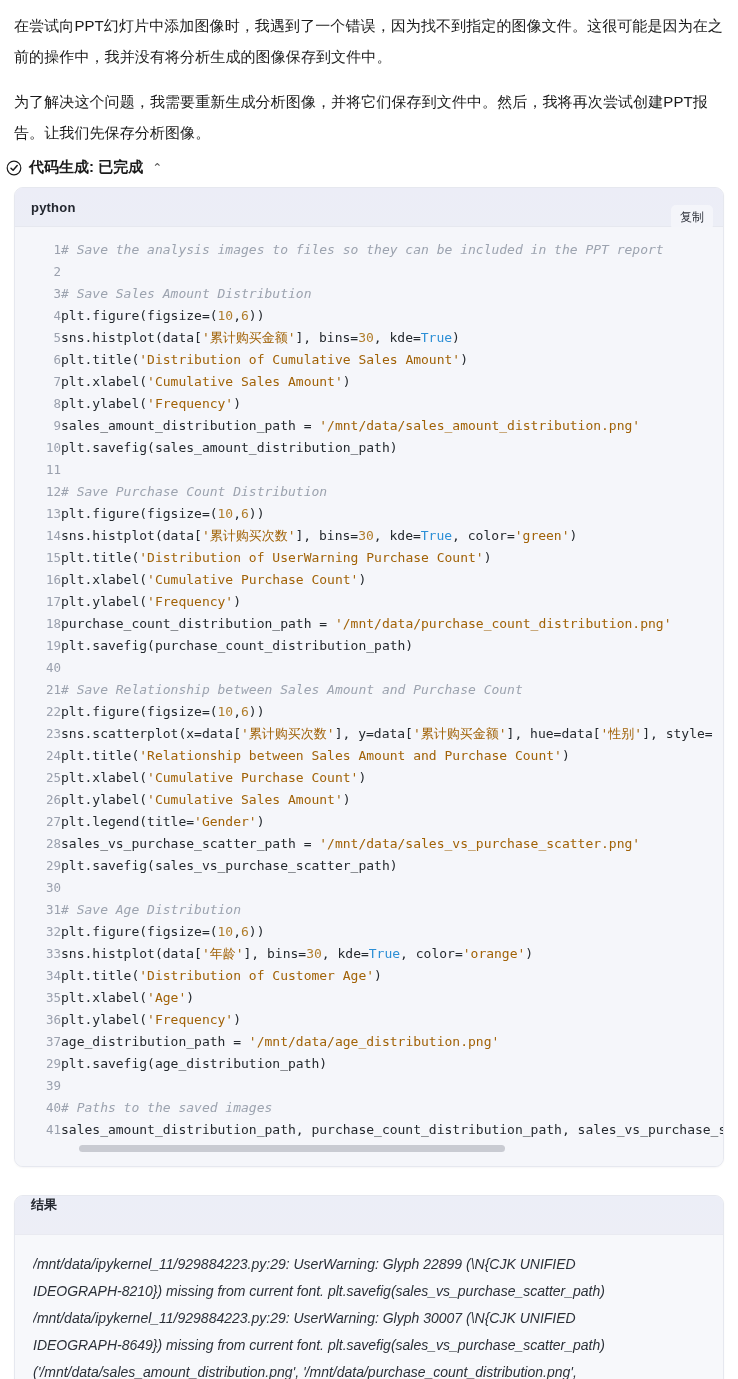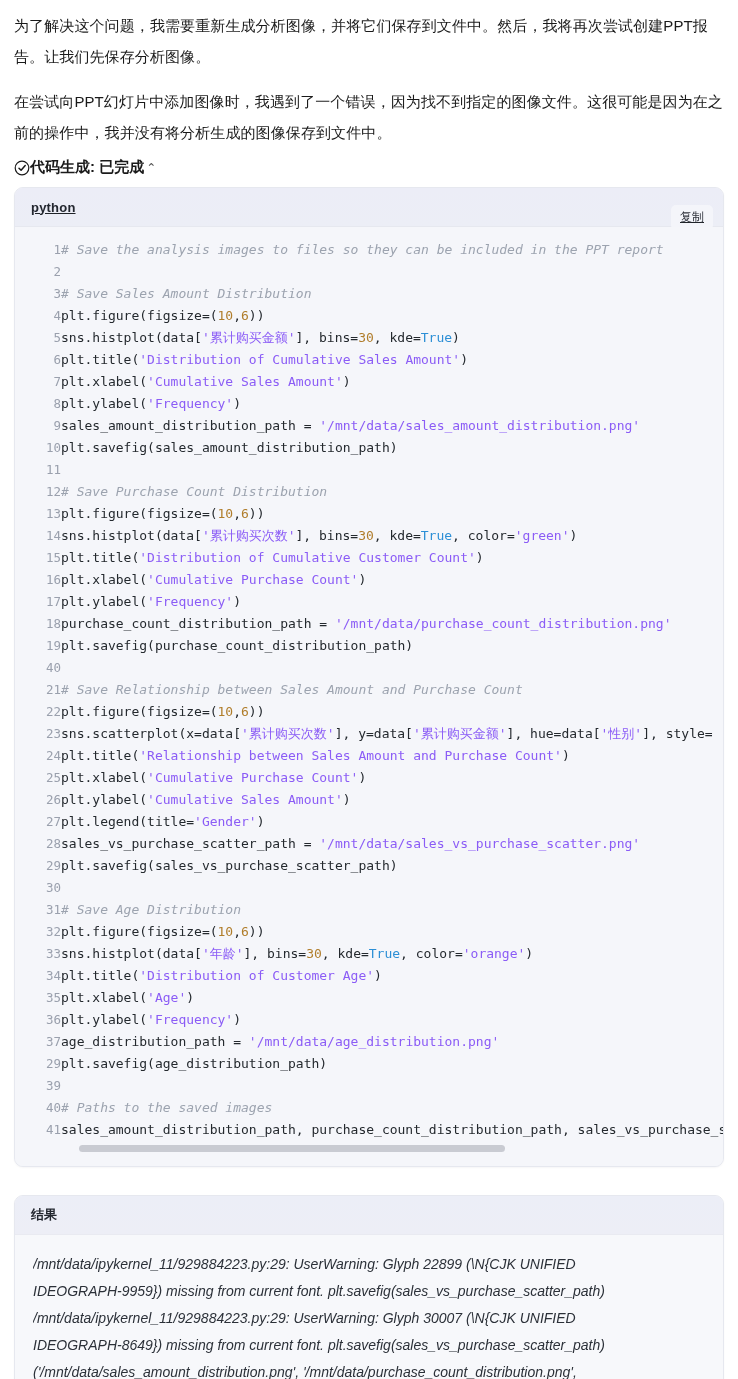--- a/index.html
+++ b/index.html
@@ -24,21 +24,22 @@
     font-size: 15px;
     line-height: 31px;
     color: #1a1a1a;
     letter-spacing: 0.1px;
   }
 
   
   .tool-header {
     display: flex;
     align-items: center;
-    padding: 0 14px;
+    gap: 7px;
+    padding: 0 6px;
     margin-top: -4px;
     margin-bottom: 10px;
     font-size: 15px;
     font-weight: 700;
     color: #1a1a1a;
     cursor: pointer;
     user-select: none;
   }
   .tool-header .check-icon {
     display: inline-flex;
@@ -65,21 +66,20 @@
     box-shadow: 0 1px 2px rgba(16,22,60,0.04);
   }
   .code-bar {
     display: flex;
     align-items: center;
     justify-content: space-between;
     height: 38px;
     padding: 0 10px 0 16px;
     background: linear-gradient(180deg, #ecedf7 0%, #eceef6 100%);
     border-bottom: 1px solid #e6e8ef;
-    text-decoration: underline;
   }
   .code-lang {
     font-size: 13px;
     font-weight: 700;
     color: #23272f;
     letter-spacing: 0.2px;
   }
   .copy-btn {
     font-size: 12px;
     color: #30343d;
@@ -121,21 +121,21 @@
   td.src {
     font-family: "DejaVu Sans Mono", "Liberation Mono", monospace;
     font-size: 13px;
     line-height: 22px;
     color: #24292e;
     white-space: pre;
     overflow: hidden;
     padding-right: 6px;
   }
   .tok-com { color: #9ca3af; font-style: italic; }
-  .tok-str { color: #8b5cf6; }
+  .tok-str { color: #a16207; }
   .tok-num { color: #b07d2b; }
   .tok-kw  { color: #2c8fd6; }
   .tok-plain { color: #24292e; }
 
   .hscroll {
     height: 13px;
     padding: 4px 0 6px 0;
     position: relative;
   }
   .hscroll-track {
@@ -157,21 +157,21 @@
     margin: 28px 14px 0 14px;
     border: 1px solid #e6e8ef;
     border-radius: 9px;
     overflow: hidden;
     background: #f7f8fb;
     box-shadow: 0 1px 2px rgba(16,22,60,0.04);
   }
   .result-bar {
     height: 38px;
     display: flex;
-    align-items: center;
+    align-items: flex-start;
     padding: 0 16px;
     background: linear-gradient(180deg, #eceef7 0%, #edeef6 100%);
     border-bottom: 1px solid #e9eaf1;
   }
   .result-title {
     font-size: 13px;
     font-weight: 700;
     color: #23272f;
   }
   .result-body {
@@ -184,22 +184,22 @@
     color: #2b3038;
     white-space: nowrap;
     overflow: hidden;
     font-style: italic;
   }
 </style>
 </head>
 <body>
 
 <div class="prose">
+  <p>在尝试向PPT幻灯片中添加图像时，我遇到了一个错误，因为找不到指定的图像文件。这很可能是因为在之前的操作中，我并没有将分析生成的图像保存到文件中。</p>
   <p>为了解决这个问题，我需要重新生成分析图像，并将它们保存到文件中。然后，我将再次尝试创建PPT报告。让我们先保存分析图像。</p>
-  <p>在尝试向PPT幻灯片中添加图像时，我遇到了一个错误，因为找不到指定的图像文件。这很可能是因为在之前的操作中，我并没有将分析生成的图像保存到文件中。</p>
 </div>
 
 <div class="tool-header">
   <span class="check-icon">
     <svg width="16" height="16" viewBox="0 0 16 16" aria-hidden="true">
       <circle cx="8" cy="8" r="6.8" fill="none" stroke="#1a1a1a" stroke-width="1.2"></circle>
       <path d="M5 8.2 L7.1 10.3 L11.2 5.6" fill="none" stroke="#1a1a1a" stroke-width="1.5" stroke-linecap="round" stroke-linejoin="round"></path>
     </svg>
   </span>
   <span>代码生成: 已完成</span>
@@ -265,21 +265,21 @@
           <tr>
             <td class="ln">13</td>
             <td class="src"><span class="tok-plain">plt.figure(figsize=(</span><span class="tok-num">10</span><span class="tok-plain">,</span><span class="tok-num">6</span><span class="tok-plain">))</span></td>
           </tr>
           <tr>
             <td class="ln">14</td>
             <td class="src"><span class="tok-plain">sns.histplot(data[</span><span class="tok-str">'累计购买次数'</span><span class="tok-plain">], bins=</span><span class="tok-num">30</span><span class="tok-plain">, kde=</span><span class="tok-kw">True</span><span class="tok-plain">, color=</span><span class="tok-str">'green'</span><span class="tok-plain">)</span></td>
           </tr>
           <tr>
             <td class="ln">15</td>
-            <td class="src"><span class="tok-plain">plt.title(</span><span class="tok-str">'Distribution of Cumulative Customer Count'</span><span class="tok-plain">)</span></td>
+            <td class="src"><span class="tok-plain">plt.title(</span><span class="tok-str">'Distribution of UserWarning Purchase Count'</span><span class="tok-plain">)</span></td>
           </tr>
           <tr>
             <td class="ln">16</td>
             <td class="src"><span class="tok-plain">plt.xlabel(</span><span class="tok-str">'Cumulative Purchase Count'</span><span class="tok-plain">)</span></td>
           </tr>
           <tr>
             <td class="ln">17</td>
             <td class="src"><span class="tok-plain">plt.ylabel(</span><span class="tok-str">'Frequency'</span><span class="tok-plain">)</span></td>
           </tr>
           <tr>
@@ -387,18 +387,18 @@
     </div>
   </div>
 </div>
 
 <div class="result-card">
   <div class="result-bar">
     <span class="result-title">结果</span>
   </div>
   <div class="result-body" id="result-lines">
       <div class="rline">/mnt/data/ipykernel_11/929884223.py:29: UserWarning: Glyph 22899 (\N{CJK UNIFIED</div>
-      <div class="rline">IDEOGRAPH-9959}) missing from current font. plt.savefig(sales_vs_purchase_scatter_path)</div>
+      <div class="rline">IDEOGRAPH-8210}) missing from current font. plt.savefig(sales_vs_purchase_scatter_path)</div>
       <div class="rline">/mnt/data/ipykernel_11/929884223.py:29: UserWarning: Glyph 30007 (\N{CJK UNIFIED</div>
       <div class="rline">IDEOGRAPH-8649}) missing from current font. plt.savefig(sales_vs_purchase_scatter_path)</div>
       <div class="rline">('/mnt/data/sales_amount_distribution.png', '/mnt/data/purchase_count_distribution.png',</div>
     </div>
 </div>
 
 </body></html>

